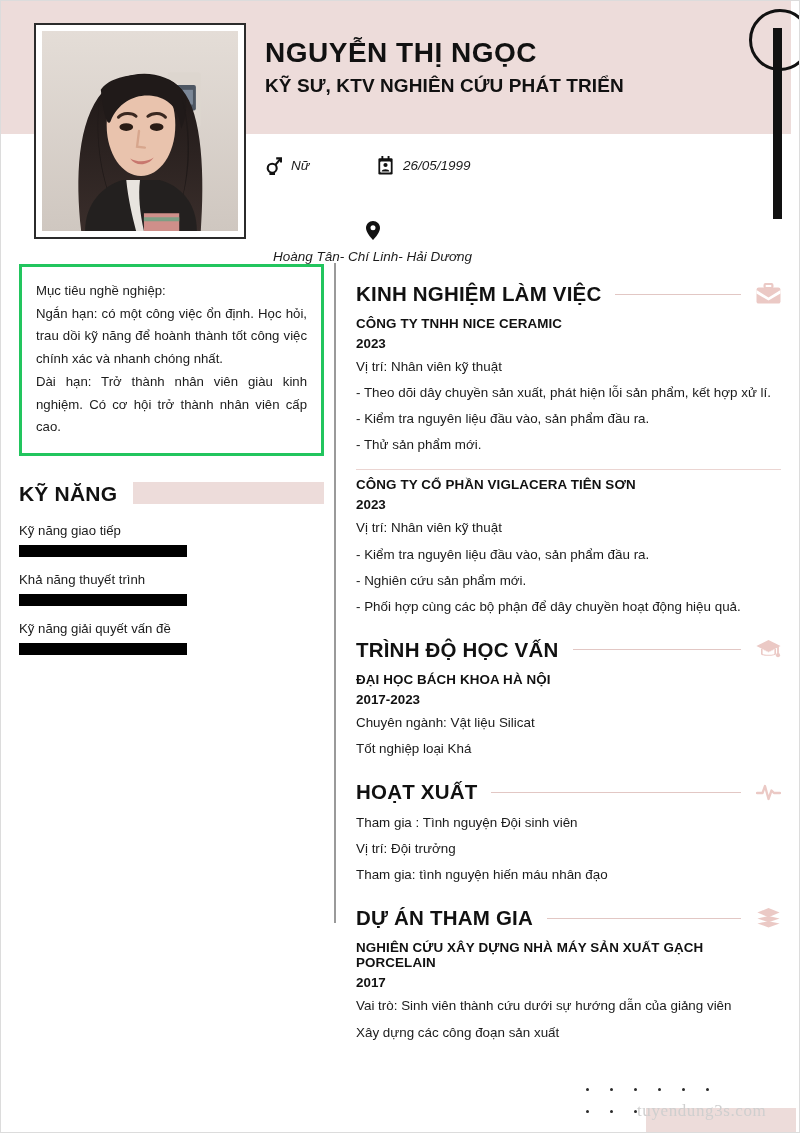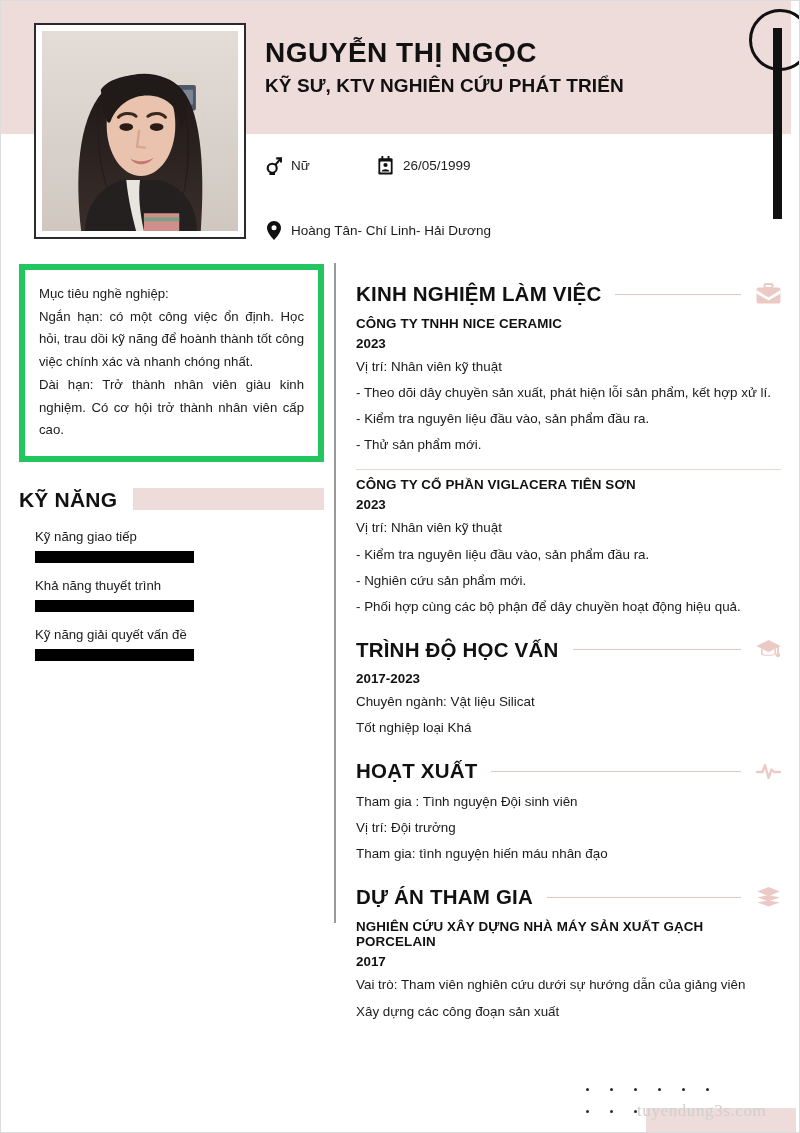--- a/index.html
+++ b/index.html
@@ -53,57 +53,57 @@
   .name-block{position:absolute;left:264px;top:38px;width:470px;}
   .cv-name{
     font-size:28px;font-weight:bold;letter-spacing:.5px;
     line-height:1.02;color:#111;margin:0;white-space:nowrap;
   }
   .cv-role{
     font-size:19px;font-weight:bold;color:#111;margin:7px 0 0 0;
     letter-spacing:.1px;white-space:nowrap;
   }
 
-  .contact-row{position:absolute;display:flex;align-items:center;gap:9px;}
+  .contact-row{position:absolute;display:flex;align-items:center;gap:9px;font-style:italic;}
   .contact-row .ctxt{font-size:13.5px;color:#1b1b1b;white-space:nowrap;}
   .ci{width:17px;height:19px;display:inline-flex;align-items:center;justify-content:center;flex:0 0 auto;}
   .ci svg{display:block;}
 
   
   .col-divider{
     position:absolute;left:333px;top:262px;width:2px;height:660px;
     background:#9a9a9a;
   }
   .left-col{position:absolute;left:18px;top:263px;width:305px;}
   .right-col{position:absolute;left:355px;top:278px;width:425px;}
 
   
   .obj-box{
-    border:6px solid #22c55e;
+    border:3px solid #22c55e;
     box-sizing:border-box;
     padding:13px 14px 14px 14px;
     width:305px;
   }
   .obj-line{
     font-size:13.2px;line-height:1.72;color:#1b1b1b;
     text-align:justify;margin:0;
   }
   .obj-line + .obj-line{margin-top:0;}
 
   
   .skills-wrap{margin-top:26px;width:305px;}
   .skills-head{display:flex;align-items:flex-start;height:26px;}
   .skills-title{
     font-size:21px;font-weight:bold;color:#111;letter-spacing:.2px;
     margin:0;white-space:nowrap;
   }
   .skills-bar-deco{
     flex:1;height:22px;background:#EDDCDA;margin-left:16px;
   }
-  .skill{margin-top:15px;margin-left:16px;}
+  .skill{margin-top:15px;}
   .skill-name{font-size:13.2px;color:#1b1b1b;margin:0 0 7px 0;}
   .skill-track{height:12px;width:100%;background:transparent;}
   .skill-fill{height:12px;background:#000;}
 
   
   .sec{margin-bottom:0;}
   .sec-head{display:flex;align-items:center;gap:0;height:30px;margin-bottom:6px;}
   .sec-title{
     font-size:20.5px;font-weight:bold;color:#111;letter-spacing:.2px;
     margin:0;white-space:nowrap;
@@ -208,21 +208,21 @@
         <rect x="9.6" y="0" width="1.9" height="3.6" fill="#111"></rect>
         <rect x="0.4" y="2.3" width="14.2" height="16.3" rx="1.3" fill="#111"></rect>
         <rect x="2.2" y="5.4" width="10.6" height="11" rx="1" fill="#fff"></rect>
         <circle cx="7.5" cy="9" r="2.1" fill="#111"></circle>
         <path d="M3.6 15.4 C3.9 12.4 11.1 12.4 11.4 15.4 Z" fill="#111"></path>
       </svg>
     </span>
     <span class="ctxt">26/05/1999</span>
   </div>
 
-  <div class="contact-row" style="left:264px;top:220px;">
+  <div class="contact-row" style="left:272px;top:220px;flex-direction:column;">
     <span class="ci">
       <svg width="14" height="19" viewBox="0 0 14 19">
         <path d="M7 0 C3.1 0 0 3.1 0 7 C0 12 7 19 7 19 C7 19 14 12 14 7 C14 3.1 10.9 0 7 0 Z" fill="#111"></path>
         <circle cx="7" cy="6.8" r="2.5" fill="#fff"></circle>
       </svg>
     </span>
     <span class="ctxt">Hoàng Tân- Chí Linh- Hải Dương</span>
   </div>
 
   <div class="col-divider"></div>
@@ -303,20 +303,21 @@
         <span class="sec-icon">
           <svg width="25" height="21" viewBox="0 0 25 21">
             <path d="M12.5 1 L24.6 7 L12.5 13 L0.4 7 Z" fill="#EBC9C5"></path>
             <path d="M5 9.6 L5 15 C5 17.4 20 17.4 20 15 L20 9.6 L12.5 13.4 Z" fill="#EBC9C5"></path>
             <path d="M6.6 10.6 L6.6 14.8 C6.6 16.2 18.4 16.2 18.4 14.8 L18.4 10.6 L12.5 13.6 Z" fill="#fff"></path>
             <rect x="21.1" y="8" width="1.8" height="7" fill="#EBC9C5"></rect>
             <circle cx="22" cy="16.2" r="2.1" fill="#EBC9C5"></circle>
           </svg>
         </span>
       </div>
+      <p class="ent-title">ĐẠI HỌC BÁCH KHOA HÀ NỘI</p>
       <p class="ent-date">2017-2023</p>
       <p class="ent-line">Chuyên ngành: Vật liệu Silicat</p>
       <p class="ent-line">Tốt nghiệp loại Khá</p>
     </div>
 
     <div class="sec-gap"></div>
 
     <div class="sec">
       <div class="sec-head">
         <h2 class="sec-title">HOẠT XUẤT</h2>
@@ -341,21 +342,21 @@
         <span class="sec-icon">
           <svg width="25" height="22" viewBox="0 0 25 22">
             <path d="M12.5 1 L23.6 5.6 L12.5 10.2 L1.4 5.6 Z" fill="#EBC9C5"></path>
             <path d="M12.5 9 L23.6 11.6 L12.5 15.2 L1.4 11.6 Z" fill="#EBC9C5"></path>
             <path d="M12.5 14.2 L23.6 16.4 L12.5 20.4 L1.4 16.4 Z" fill="#EBC9C5"></path>
           </svg>
         </span>
       </div>
       <p class="ent-title">NGHIÊN CỨU XÂY DỰNG NHÀ MÁY SẢN XUẤT GẠCH PORCELAIN</p>
       <p class="ent-date">2017</p>
-      <p class="ent-line">Vai trò: Tham viên nghiên cứu dưới sự hướng dẫn của giảng viên</p>
+      <p class="ent-line">Vai trò: Sinh viên thành cứu dưới sự hướng dẫn của giảng viên</p>
       <p class="ent-line">Xây dựng các công đoạn sản xuất</p>
     </div>
   </div>
 
   <div class="dots">
       <span class="dot"></span>
       <span class="dot"></span>
       <span class="dot"></span>
       <span class="dot"></span>
       <span class="dot"></span>

